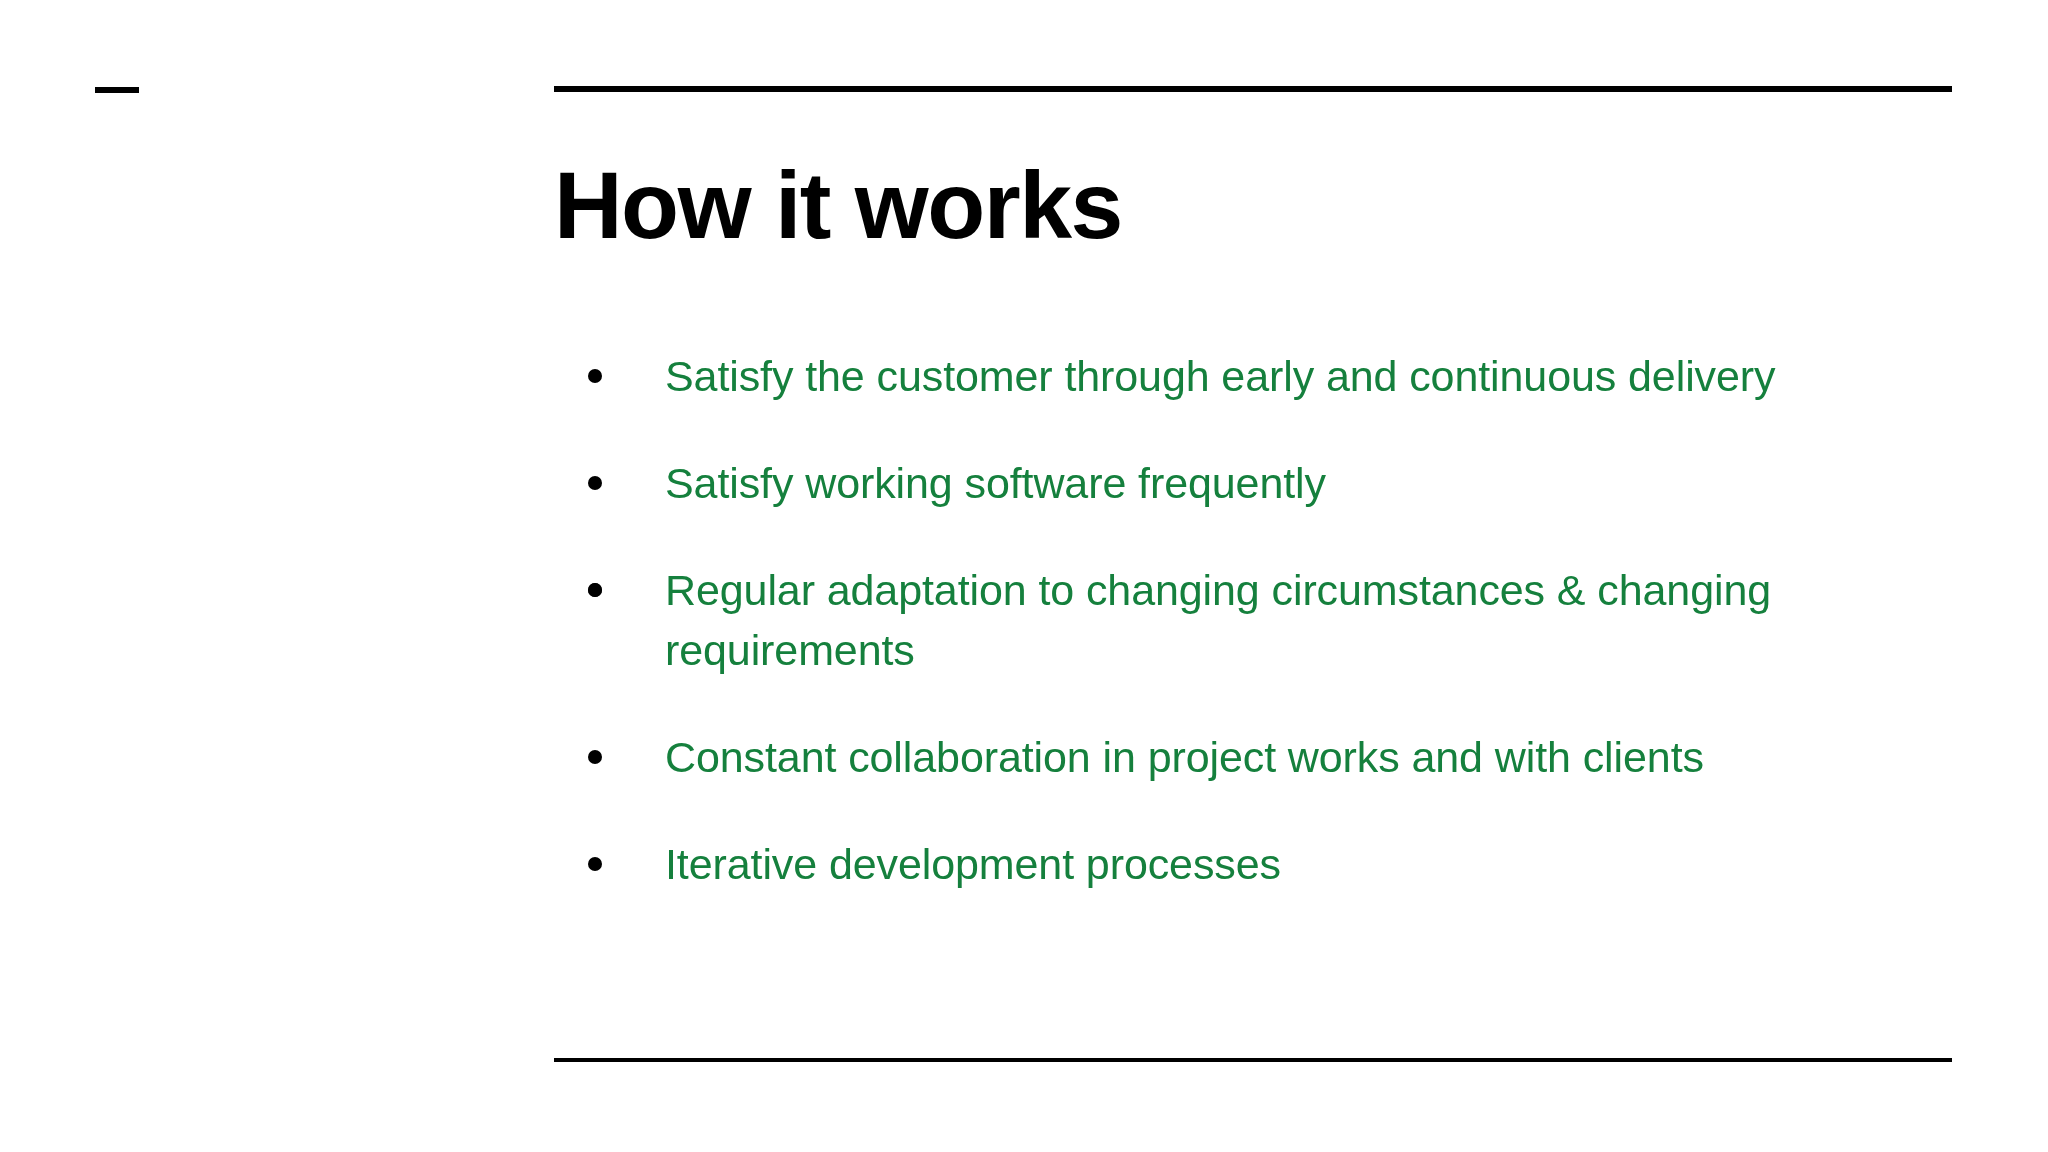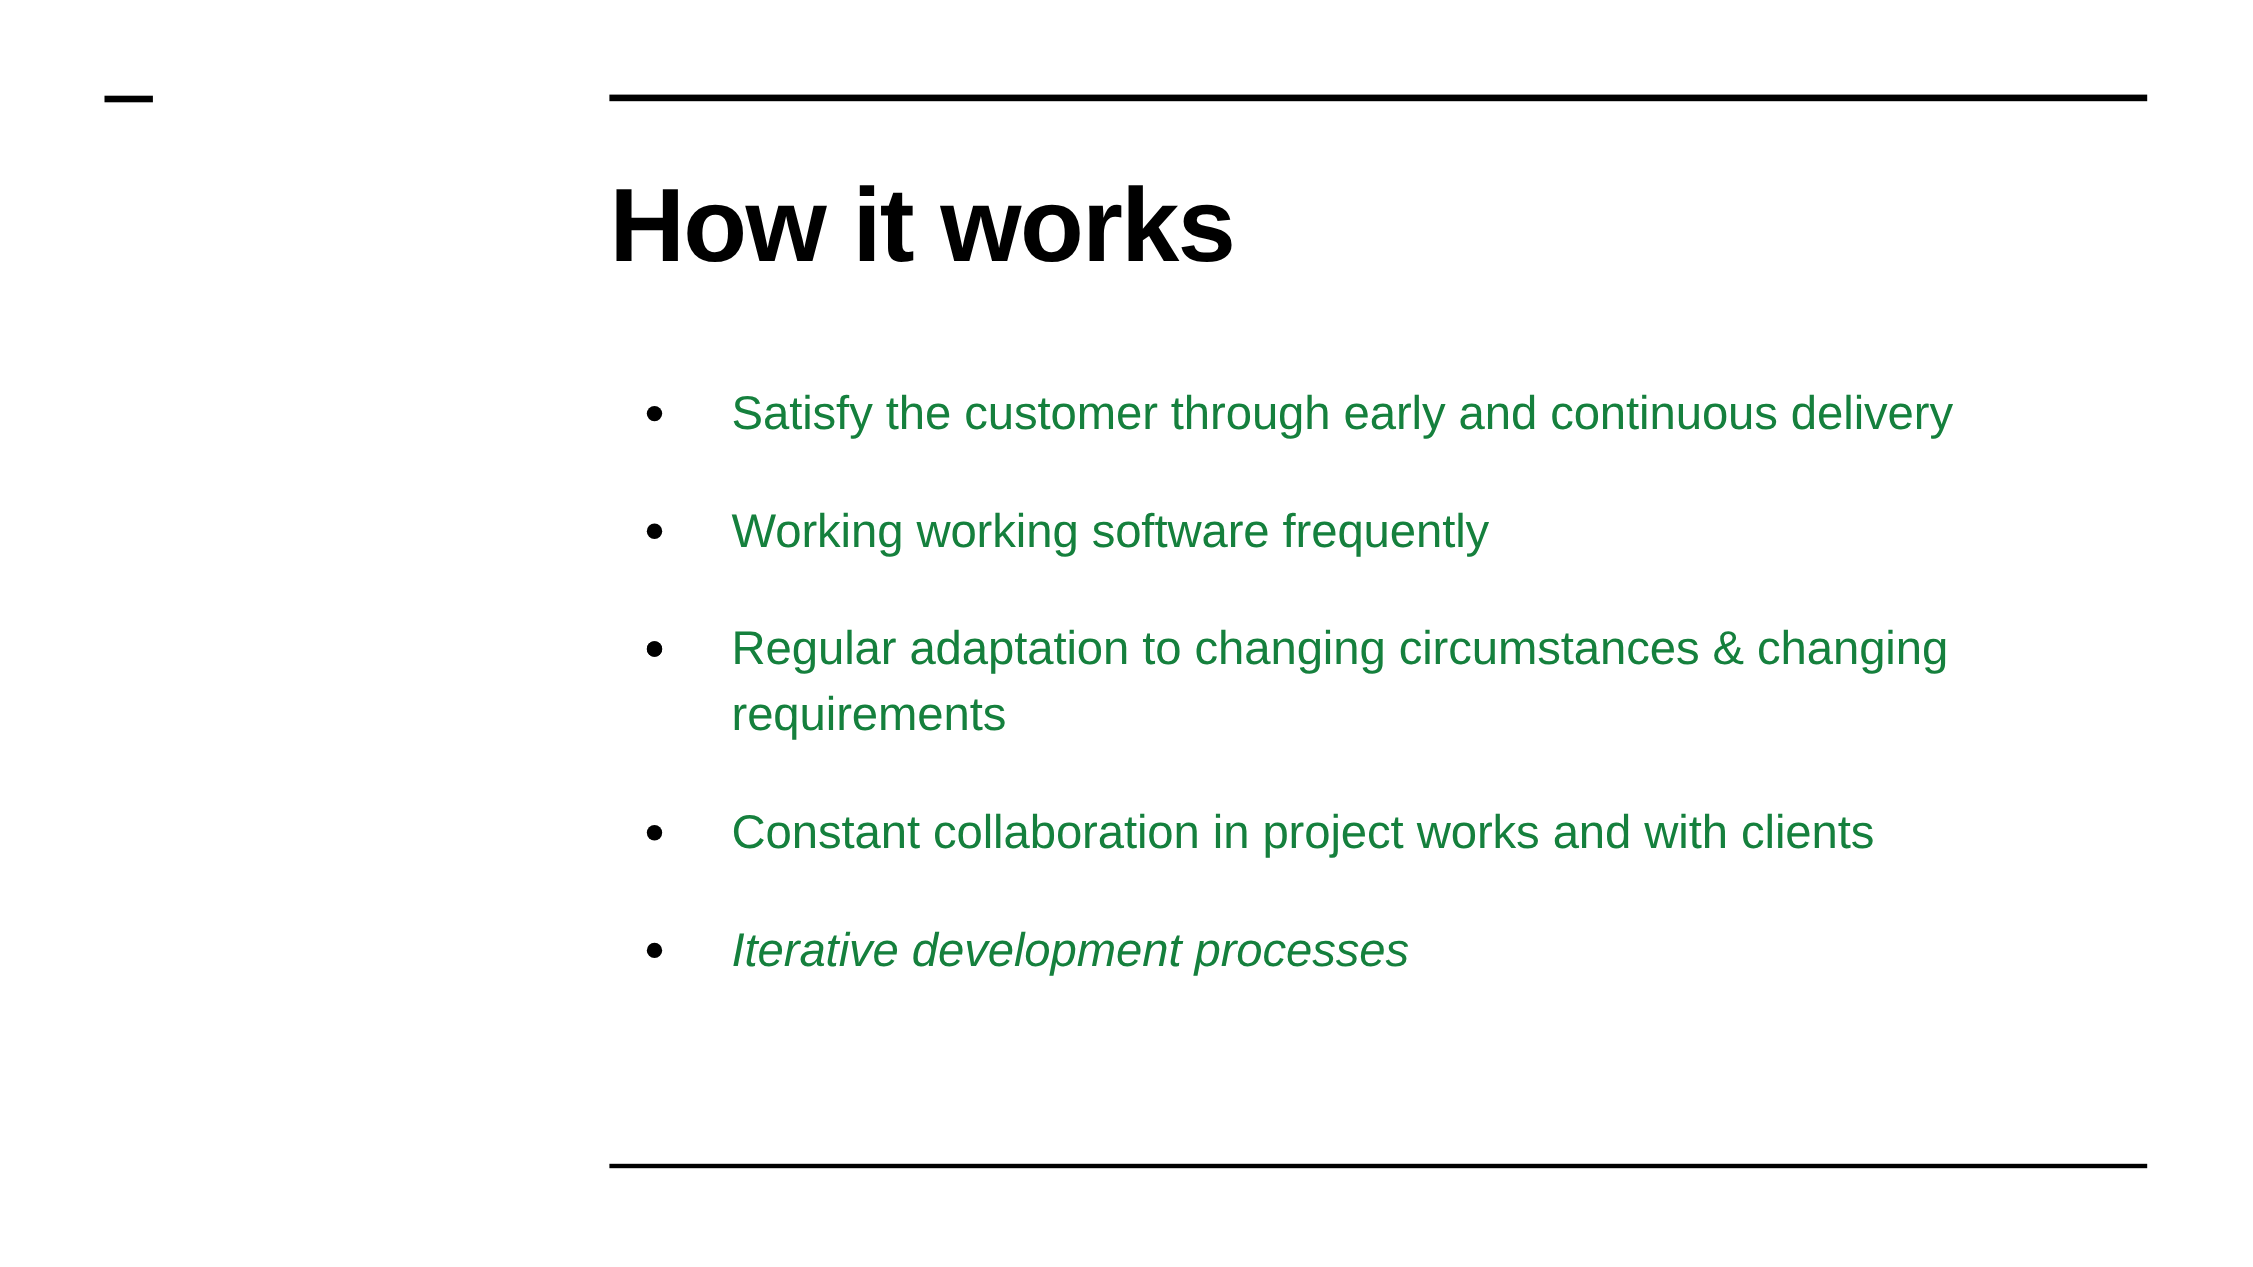--- a/index.html
+++ b/index.html
@@ -86,21 +86,20 @@
     padding-left: 111px;
     margin: 0 0 47px 0;
     font-size: 43px;
     line-height: 60px;
     font-weight: 400;
     letter-spacing: -0.1px;
     color: #15803d;
   }
   .bullet-item:last-child {
     margin-bottom: 0;
-    font-style: italic;
   }
 
   .bullet-marker {
     position: absolute;
     left: 34px;
     top: 23px;
     width: 14px;
     height: 14px;
     border-radius: 50%;
     background: #000000;
@@ -126,21 +125,21 @@
 
     <ul class="bullet-list">
 
       <li class="bullet-item">
         <span class="bullet-marker"></span>
         <span class="bullet-text">Satisfy the customer through early and continuous delivery</span>
       </li>
 
       <li class="bullet-item">
         <span class="bullet-marker"></span>
-        <span class="bullet-text">Working working software frequently</span>
+        <span class="bullet-text">Satisfy working software frequently</span>
       </li>
 
 
       <li class="bullet-item">
         <span class="bullet-marker"></span>
       </li>
 
       <li class="bullet-item">
         <span class="bullet-marker"></span>
         <span class="bullet-text">Regular adaptation to changing circumstances &amp; changing requirements</span>

